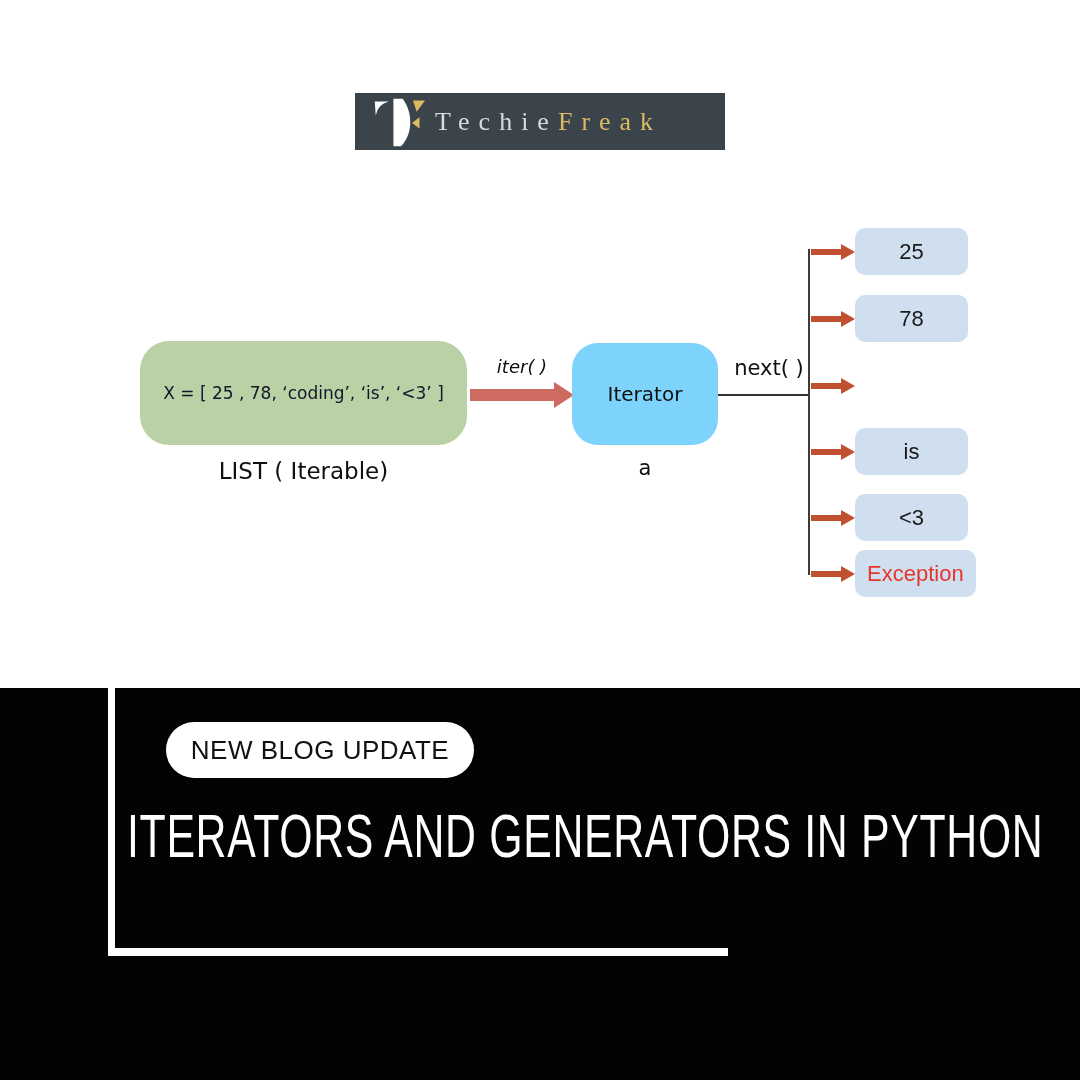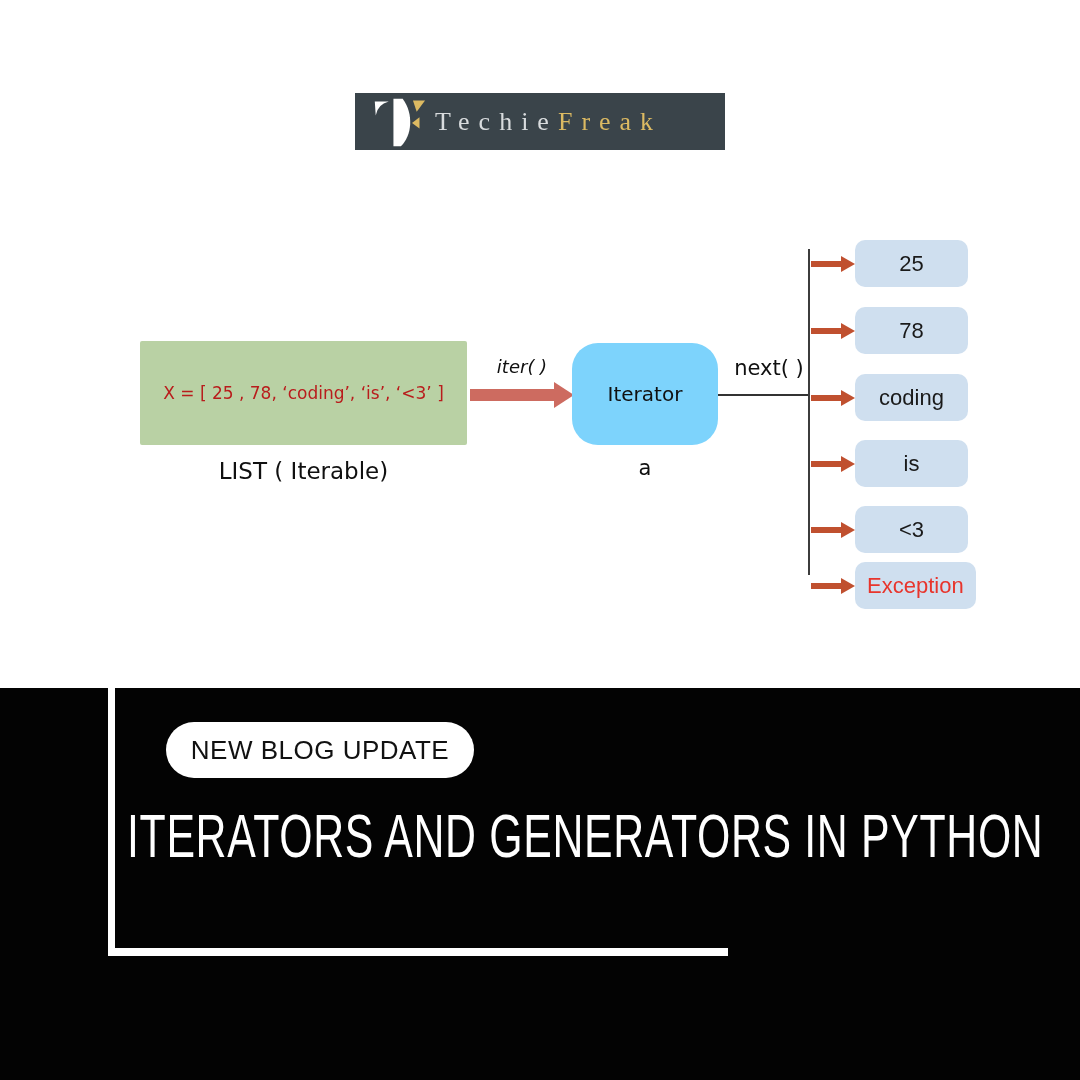--- a/index.html
+++ b/index.html
@@ -21,22 +21,22 @@
   }
   .brand-second {
     color:#dcba62; font-family:"Liberation Serif", serif;
     font-size:26px; letter-spacing:9px; white-space:nowrap;
   }
 
   
   .diagram { position:absolute; inset:0; }
   .list-box {
     position:absolute; left:140px; top:341px; width:327px; height:104px;
-    background:#b9d1a4; border-radius:2px; display:flex; align-items:center;
-    justify-content:center; font-size:17px; color:#b91c1c; white-space:nowrap;
+    background:#b9d1a4; border-radius:29px; display:flex; align-items:center;
+    justify-content:center; font-size:17px; color:#0f172a; white-space:nowrap;
   }
   .list-label {
     position:absolute; left:140px; top:458px; width:327px; text-align:center;
     font-size:23px; color:#101010;
   }
   .iter-label {
     position:absolute; left:470px; top:356px; width:104px; text-align:center;
     font-size:18px; color:#101010;font-style:italic;
   }
   .big-arrow {
@@ -61,21 +61,21 @@
     position:absolute; left:721px; top:356px; width:96px; text-align:center;
     font-size:21px; color:#101010;
   }
   .connector-line {
     position:absolute; left:718px; top:394px; width:92px; height:2px; background:#333;
   }
   .branch-line {
     position:absolute; left:808px; top:249px; width:2px; height:326px; background:#3c3c3c;
   }
   .out-row {
-    position:absolute; left:811px; height:47px; display:flex; align-items:center;margin-top:12px;
+    position:absolute; left:811px; height:47px; display:flex; align-items:center;
   }
   .small-arrow { position:relative; width:44px; height:16px; flex:0 0 auto; }
   .small-arrow .shaft {
     position:absolute; left:0; top:5px; width:31px; height:6px; background:#c0502f;
   }
   .small-arrow::after {
     content:""; position:absolute; left:30px; top:0; width:0; height:0;
     border-left:14px solid #c0502f; border-top:8px solid transparent;
     border-bottom:8px solid transparent;
   }
@@ -147,21 +147,20 @@
     <div class="out-row" style="top:295px">
       <span class="small-arrow">
           <i class="shaft"></i>
         </span>
       <div class="out-box">78</div>
     </div>
     <div class="out-row" style="top:362px">
       <span class="small-arrow">
           <i class="shaft"></i>
         </span>
-      <div class="out-box">coding</div>
     </div>
     <div class="out-row" style="top:428px">
       <span class="small-arrow">
           <i class="shaft"></i>
         </span>
       <div class="out-box">is</div>
     </div>
     <div class="out-row" style="top:494px">
       <span class="small-arrow">
           <i class="shaft"></i>

